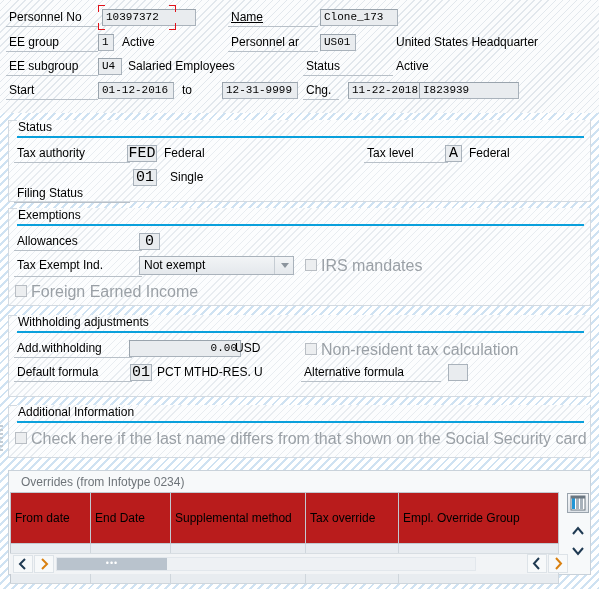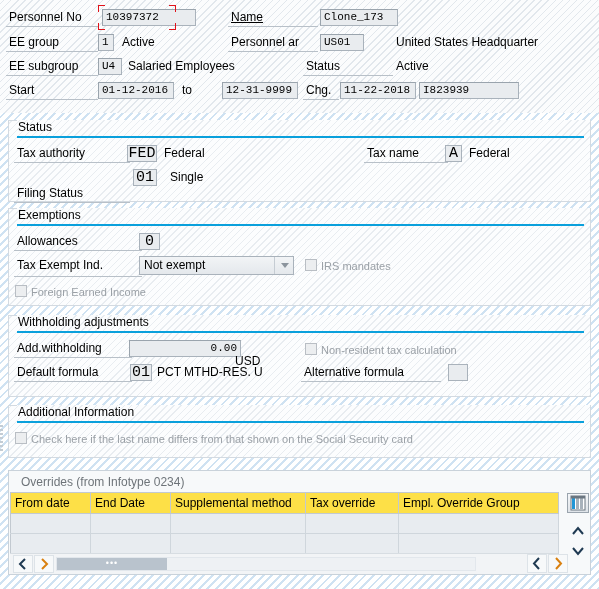--- a/index.html
+++ b/index.html
@@ -133,21 +133,21 @@
   
   .cbx {
     position: absolute;
     width: 12px; height: 12px;
     box-sizing: border-box;
     border: 1px solid #b9bec4;
     background: #eceef0;
   }
   .cbx-label {
     position: absolute;
-    font-size: 11px; line-height: 14px;
+    font-size: 16px; line-height: 14px;
     color: #9aa0a6;
     white-space: nowrap;
   }
 
   
   .dropdown {
     position: absolute;
     box-sizing: border-box;
     height: 19px;
     background: linear-gradient(#f2f4f6, #e4e8ec);
@@ -198,27 +198,27 @@
   }
   #tbl {
     position: absolute; left: 1px; top: 21px; width: 548px;
   }
   #tbl table {
     border-collapse: collapse;
     table-layout: fixed;
     width: 548px;
   }
   #tbl th {
-    background: #fde047;
+    background: #b91c1c;
     border: 1px solid #c2c9d0;
     border-left: none;
     font-weight: normal;
     font-size: 12px;
     text-align: left;
-    padding: 1px 4px;
+    padding: 16px 4px;
     height: 18px;
     color: #000;
     white-space: nowrap;
     overflow: hidden;
   }
   #tbl td {
     background: #e8ecf0;
     border: 1px solid #cfd6dc;
     border-top: none;
     border-left: none;
@@ -308,45 +308,45 @@
 
     <div class="fld-label" style="left:6px; top:83px; width:92px; height:17px;">Start</div>
     <div class="fld-input" style="left:98px; top:82px; width:76px;">01-12-2016</div>
     <div class="plain-label" style="left:182px; top:83px;">to</div>
     <div class="fld-input" style="left:222px; top:82px; width:76px;">12-31-9999</div>
 
     <div class="fld-label" style="left:228px; top:10px; width:90px; height:17px;text-decoration:underline;">Name</div>
     <div class="fld-input" style="left:320px; top:9px; width:78px;">Clone_173</div>
 
     <div class="fld-label" style="left:228px; top:35px; width:90px; height:17px;">Personnel ar</div>
-    <div class="fld-input" style="left:320px; top:34px; width:44px;">US01</div>
+    <div class="fld-input" style="left:320px; top:34px; width:36px;">US01</div>
     <div class="fld-text" style="left:396px; top:35px;">United States Headquarter</div>
 
     <div class="fld-label" style="left:303px; top:59px; width:90px; height:17px;">Status</div>
     <div class="fld-text" style="left:396px; top:59px;">Active</div>
 
     <div class="fld-label" style="left:303px; top:83px; width:36px; height:17px;">Chg.</div>
-    <div class="fld-input" style="left:340px; top:82px; width:76px;">11-22-2018</div>
+    <div class="fld-input" style="left:348px; top:82px; width:76px;">11-22-2018</div>
     <div class="fld-input" style="left:419px; top:82px; width:100px;">I823939</div>
   </div>
 
   <div class="group" style="left:8px; top:120px; width:583px; height:82px;">
     <div class="group-topline-l"></div>
     <div class="group-title">Status</div>
     <div class="group-rule"></div>
 
     <div class="fld-label" style="left:5px; top:26px; width:116px; height:17px;">Tax authority</div>
     <div class="mcbox" style="left:118px; top:25px; width:30px; height:17px;">FED</div>
     <div class="fld-text" style="left:155px; top:26px;">Federal</div>
 
     <div class="fld-label" style="left:5px; top:66px; width:116px; height:17px;">Filing Status</div>
     <div class="mcbox" style="left:124px; top:49px; width:24px; height:17px;">01</div>
     <div class="fld-text" style="left:161px; top:50px;">Single</div>
 
-    <div class="fld-label" style="left:355px; top:26px; width:84px; height:17px;">Tax name</div>
+    <div class="fld-label" style="left:355px; top:26px; width:84px; height:17px;">Tax level</div>
     <div class="mcbox" style="left:436px; top:25px; width:17px; height:17px;">A</div>
     <div class="fld-text" style="left:460px; top:26px;">Federal</div>
   </div>
 
   <div class="group" style="left:8px; top:208px; width:583px; height:98px;">
     <div class="group-topline-l"></div>
     <div class="group-title">Exemptions</div>
     <div class="group-rule"></div>
 
     <div class="fld-label" style="left:5px; top:26px; width:128px; height:17px;">Allowances</div>
@@ -366,21 +366,21 @@
     <div class="cbx-label" style="left:22px; top:77px;">Foreign Earned Income</div>
   </div>
 
   <div class="group" style="left:8px; top:315px; width:583px; height:82px;">
     <div class="group-topline-l"></div>
     <div class="group-title">Withholding adjustments</div>
     <div class="group-rule"></div>
 
     <div class="fld-label" style="left:5px; top:26px; width:118px; height:17px;">Add.withholding</div>
     <div class="fld-input num" style="left:120px; top:25px; width:112px;">0.00</div>
-    <div class="fld-text" style="left:226px; top:26px;margin-top:13px;">USD</div>
+    <div class="fld-text" style="left:226px; top:26px;">USD</div>
 
     <div class="cbx" style="left:296px; top:28px;"></div>
     <div class="cbx-label" style="left:312px; top:28px;">Non-resident tax calculation</div>
 
     <div class="fld-label" style="left:5px; top:50px; width:118px; height:17px;">Default formula</div>
     <div class="mcbox" style="left:121px; top:49px; width:22px; height:17px;">01</div>
     <div class="fld-text" style="left:148px; top:50px;">PCT MTHD-RES. U</div>
 
     <div class="fld-label" style="left:292px; top:50px; width:140px; height:17px;">Alternative formula</div>
     <div class="mcbox" style="left:439px; top:49px; width:20px; height:17px;"></div>

